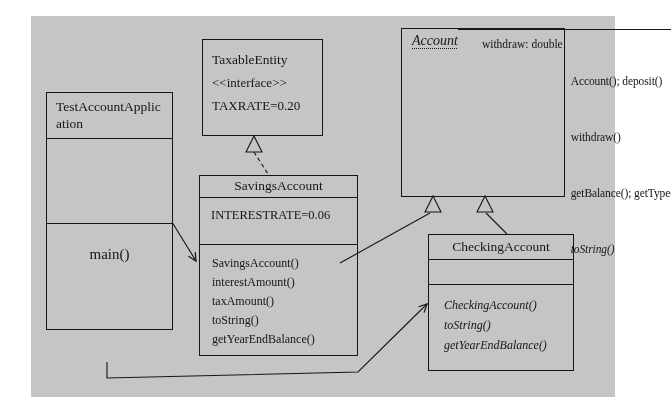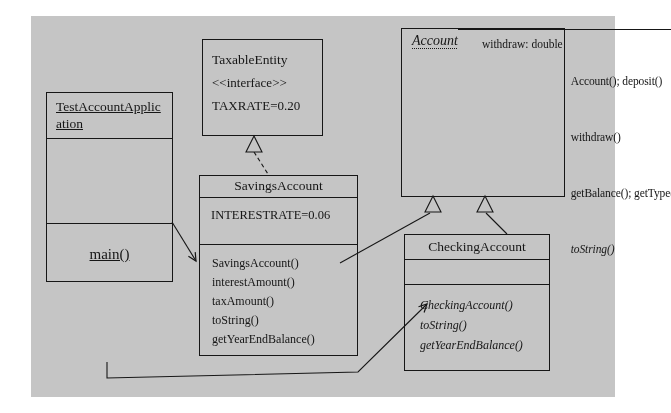--- a/index.html
+++ b/index.html
@@ -9,21 +9,21 @@
   }
   .gray-bg{position:absolute;left:31px;top:16px;width:584px;height:381px;background:#c5c5c5;}
   .overlay{position:absolute;left:0;top:0;pointer-events:none;}
   .box{position:absolute;border:1px solid #161616;box-sizing:border-box;background:transparent;}
   .sec{box-sizing:border-box;}
   .sec + .sec{border-top:1px solid #161616;}
   .m{margin:0;white-space:nowrap;}
   .italic{font-style:italic;}
 
   
-  .b-test{left:46px;top:92px;width:127px;height:190px;display:flex;flex-direction:column;text-decoration:underline;}
+  .b-test{left:46px;top:92px;width:127px;height:238px;display:flex;flex-direction:column;}
   .b-test .t-title{height:45px;padding:5px 6px 0 9px;font-size:13.5px;line-height:17px;overflow-wrap:anywhere;}
   .b-test .t-empty{height:85px;}
   .b-test .t-main{flex:1;text-align:center;padding-top:22px;font-size:15px;}
 
   
   .b-tax{left:202px;top:39px;width:121px;height:97px;padding:8px 0 0 9px;font-size:13px;}
   .b-tax .m{height:23px;line-height:23px;}
   .b-tax .cls{font-size:13.5px;}
 
   
@@ -37,21 +37,21 @@
 
   
   .b-sav{left:199px;top:175px;width:159px;height:181px;display:flex;flex-direction:column;}
   .b-sav .s-title{height:21px;line-height:20px;text-align:center;font-size:13.5px;}
   .b-sav .s-attrs{height:47px;padding:8px 0 0 11px;font-size:12.5px;}
   .b-sav .s-attrs .m{height:19px;line-height:19px;}
   .b-sav .s-methods{flex:1;padding:9px 0 0 12px;font-size:12px;}
   .b-sav .s-methods .m{height:19px;line-height:19px;}
 
   
-  .b-chk{left:404px;top:234px;width:146px;height:137px;display:flex;flex-direction:column;}
+  .b-chk{left:428px;top:234px;width:146px;height:137px;display:flex;flex-direction:column;}
   .b-chk .c-title{height:24px;line-height:23px;text-align:center;font-size:13.5px;}
   .b-chk .c-empty{height:25px;}
   .b-chk .c-methods{flex:1;padding:10px 0 0 15px;font-size:12px;}
   .b-chk .c-methods .m{height:20px;line-height:20px;font-style:italic;}
 </style>
 </head>
 <body>
 
 <div class="canvas">
 

